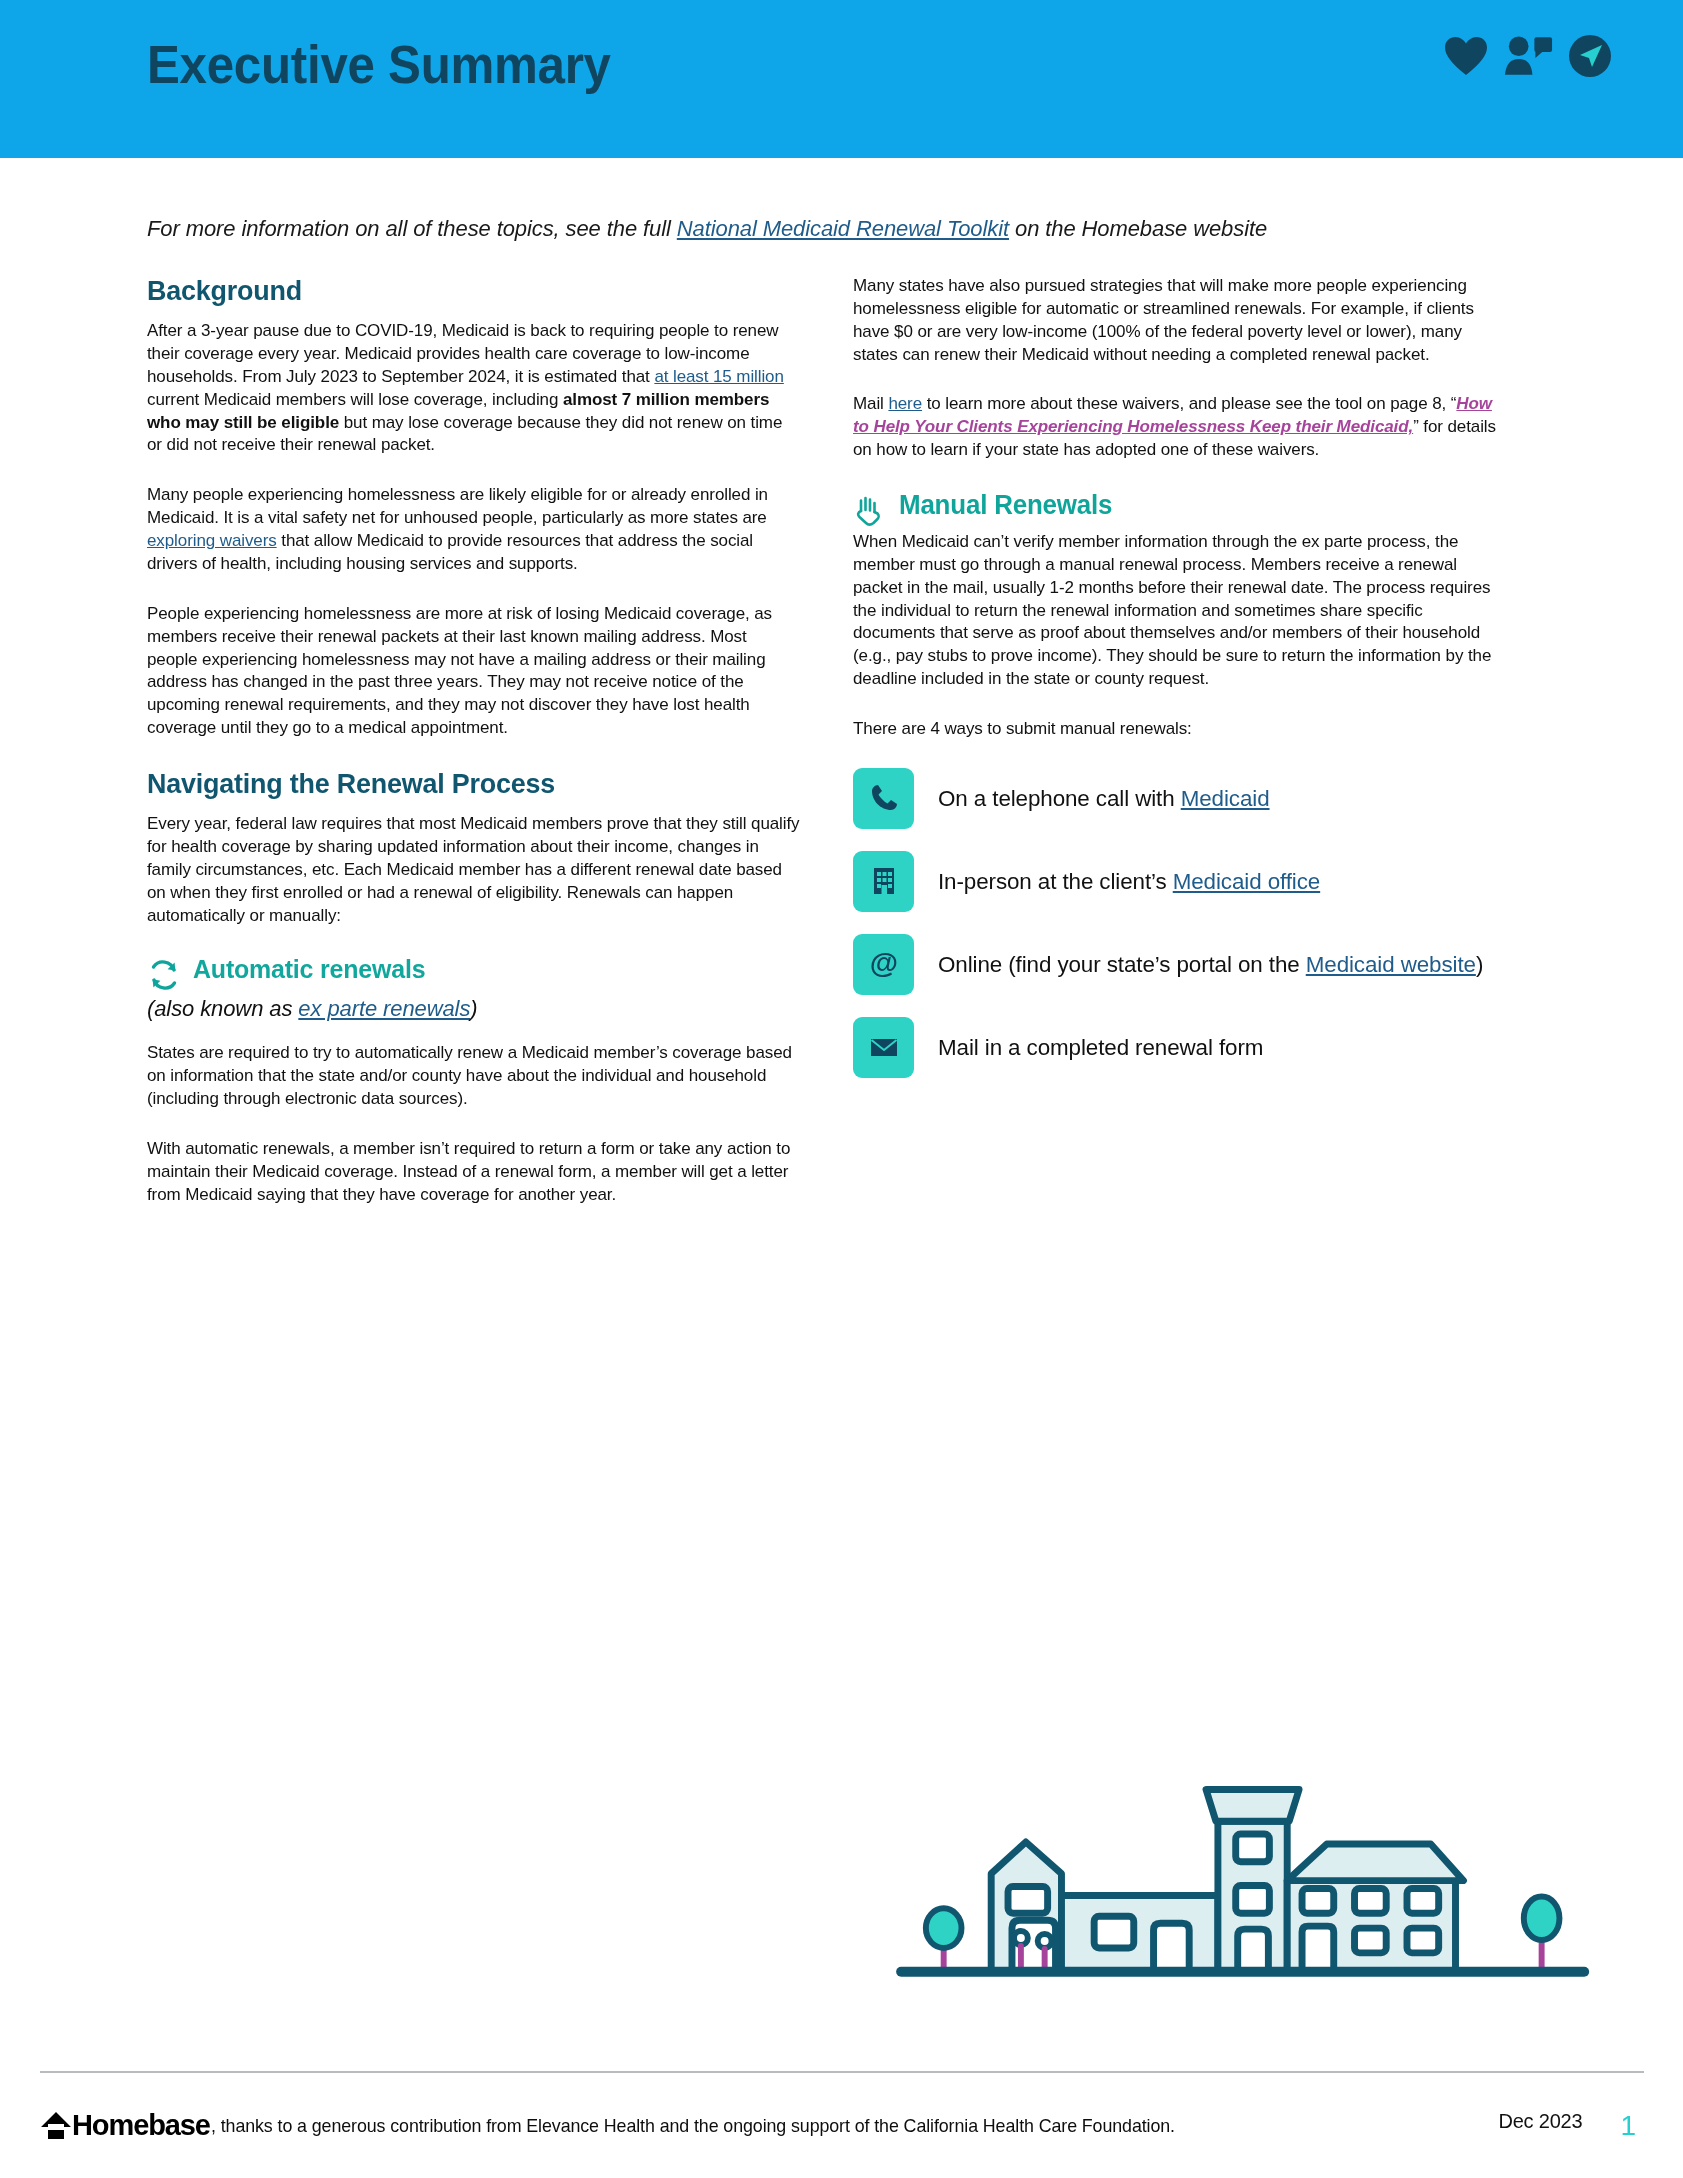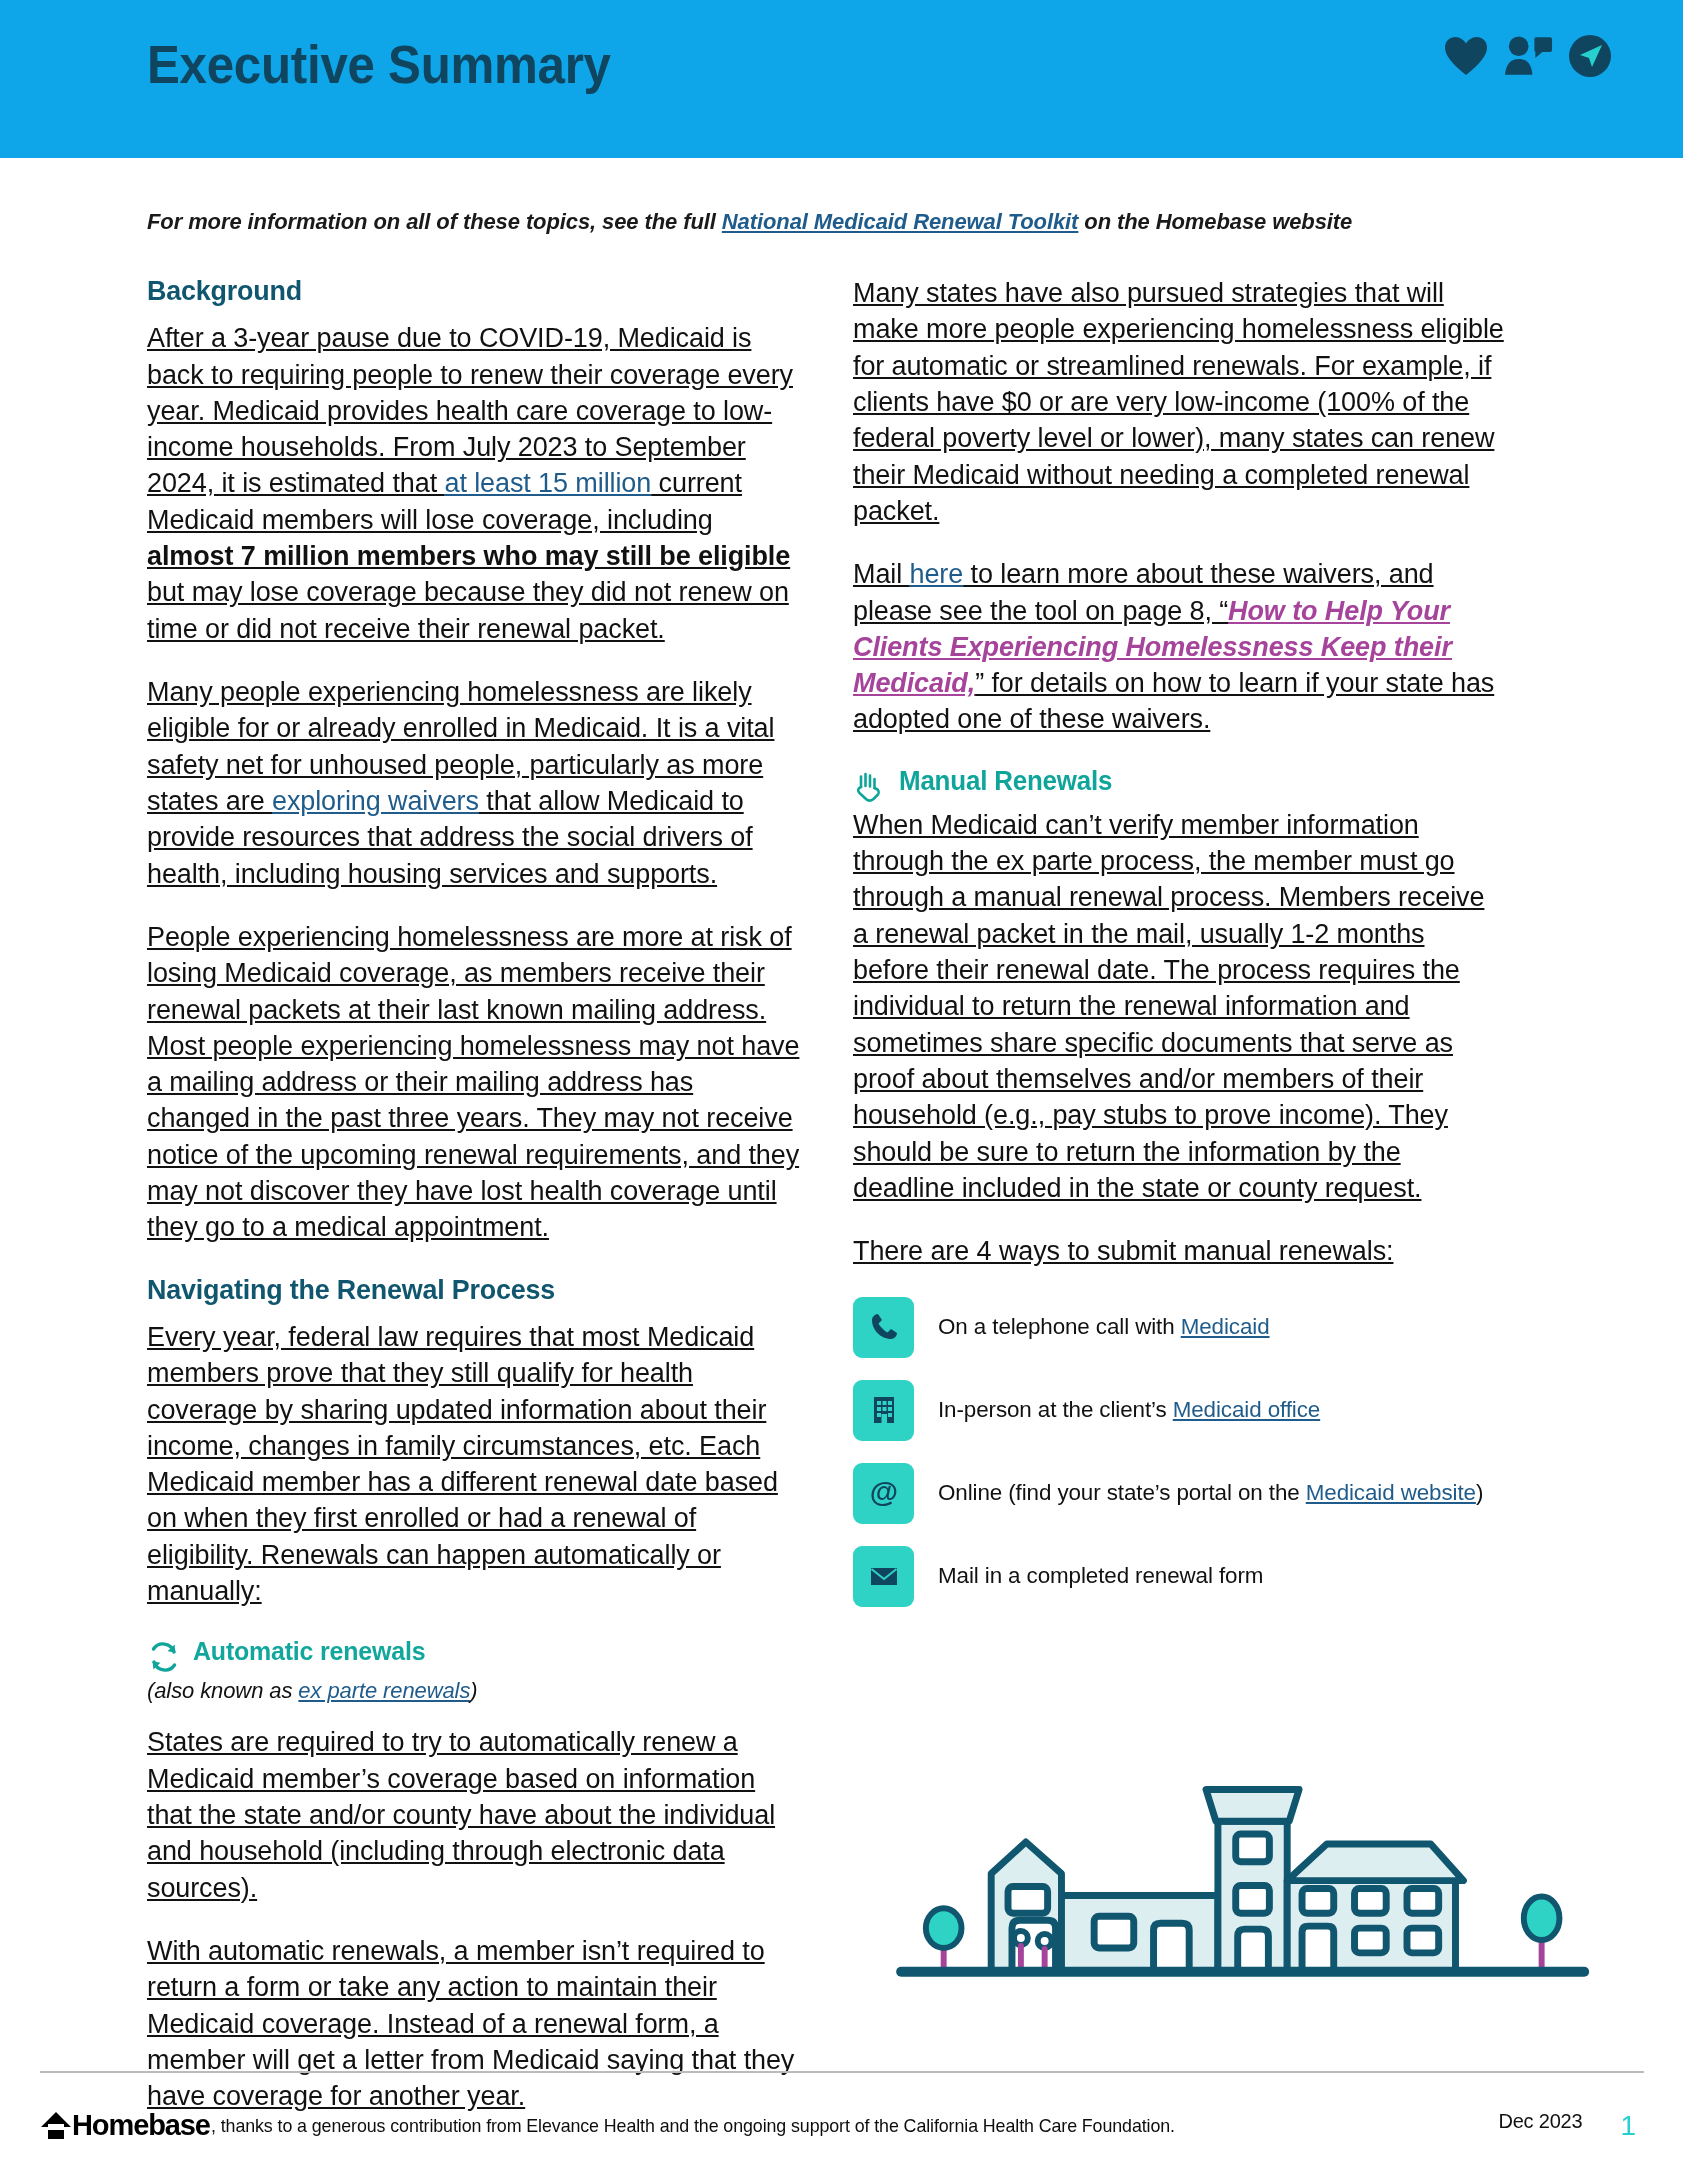--- a/index.html
+++ b/index.html
@@ -46,28 +46,27 @@
     display: flex;
     align-items: center;
     gap: 14px;
   }
   .header-icons svg { display: block; }
 
   
   .intro-line {
     position: absolute;
     left: 147px;
-    top: 207px;
+    top: 214px;
     width: 1406px;
     font-size: 22px;
     font-style: italic;
     color: #1a1a1a;
     line-height: 1.35;
     letter-spacing: -0.1px;
-    font-weight: bold;
   }
   .intro-line .lnk {
     color: #1F5C8B;
     text-decoration: underline;
     font-style: italic;
   }
 
   
   .col {
     position: absolute;
@@ -82,26 +81,25 @@
     font-size: 28px;
     font-weight: bold;
     line-height: 1.15;
     margin-bottom: 13px;
     letter-spacing: -0.2px;
     transform: scaleX(0.96);
     transform-origin: left center;
   }
 
   p.body {
-    font-size: 27px;
+    font-size: 17px;
     line-height: 1.345;
     color: #111111;
     margin-bottom: 27px;
     letter-spacing: -0.1px;
-    text-decoration: underline;
   }
   p.body:last-child { margin-bottom: 0; }
 
   .lnk-blue {
     color: #1F5C8B;
     text-decoration: underline;
   }
   .lnk-purple {
     color: #A6449B;
     font-style: italic;

